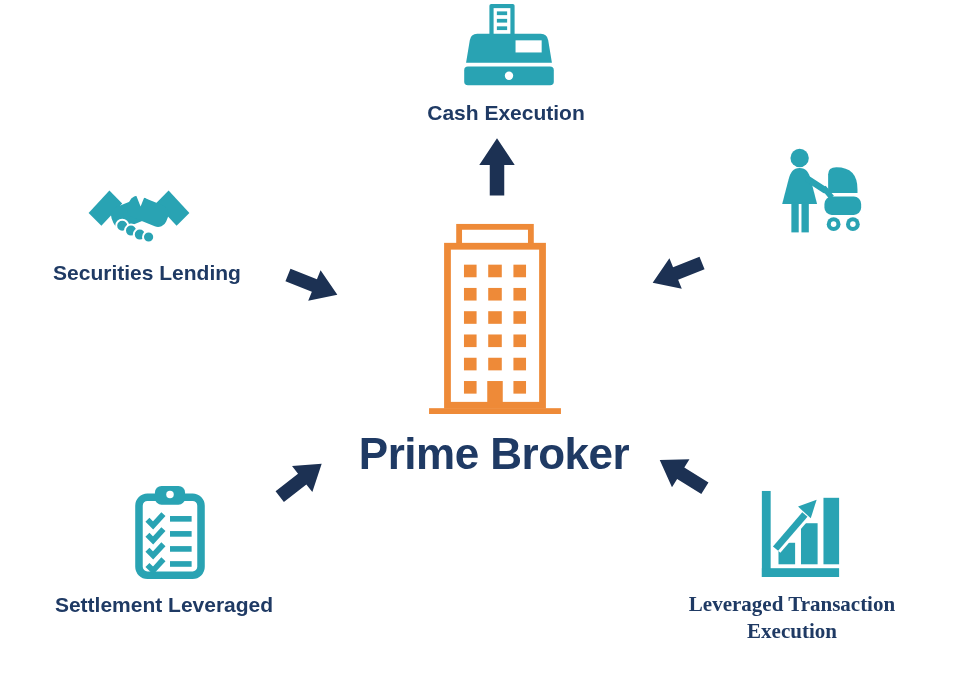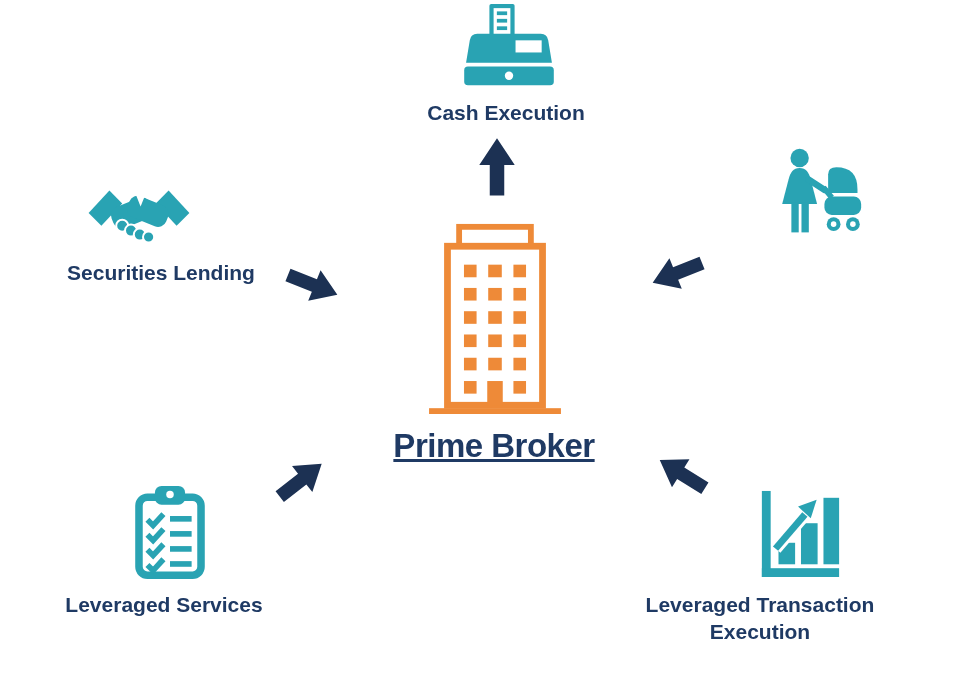--- a/index.html
+++ b/index.html
@@ -23,21 +23,21 @@
     position:absolute;
     transform:translateX(-50%);
     color:var(--navy);
     font-weight:700;
     font-size:21px;
     line-height:1.3;
     text-align:center;
     white-space:nowrap;
   }
   .label.wrap{white-space:normal;width:262px;}
-  .label.big{font-size:33px;letter-spacing:-0.5px;text-decoration:underline;}
+  .label.big{font-size:44px;letter-spacing:-0.5px;}
   .fill-teal{fill:var(--teal);}
   .fill-white{fill:#fff;}
   .fill-orange{fill:var(--orange);}
   .stroke-teal{stroke:var(--teal);fill:none;}
   .stroke-orange{stroke:var(--orange);fill:#fff;}
   .arrow-poly{fill:var(--arrow);}
   svg{display:block;overflow:visible;}
 </style>
 </head>
 <body>
@@ -100,21 +100,21 @@
       <polygon points="128,40 102,12 86,28 112,56" class="fill-teal"></polygon>
       <rect x="30" y="26" width="52" height="28" rx="11" transform="rotate(-22 56 40)" class="fill-teal"></rect>
       <rect x="50" y="24" width="52" height="28" rx="11" transform="rotate(22 76 38)" class="fill-teal"></rect>
       <polygon points="59,12 67,32 75,12" class="fill-white"></polygon>
       <circle cx="44" cy="56" r="7.5" class="fill-teal" stroke="#fff" stroke-width="2.5"></circle>
       <circle cx="55" cy="62" r="7.5" class="fill-teal" stroke="#fff" stroke-width="2.5"></circle>
       <circle cx="66" cy="67" r="7.5" class="fill-teal" stroke="#fff" stroke-width="2.5"></circle>
       <circle cx="77" cy="70" r="7" class="fill-teal" stroke="#fff" stroke-width="2.5"></circle>
     </svg>
   </div>
-  <div class="label" style="left:147px;top:259px;margin-left:14px;">Securities Lending</div>
+  <div class="label" style="left:147px;top:259px;">Securities Lending</div>
   <div class="abs" style="left:286px;top:266px;width:54px;height:38px;transform:rotate(22deg);">
     <svg width="54" height="38" viewBox="0 0 72 50">
         <polygon class="arrow-poly" points="0,16 38,16 38,3 71,25 38,47 38,34 0,34"></polygon>
       </svg>
   </div>
 
   <div class="abs" style="left:772px;top:147px;">
     <svg width="92" height="101" viewBox="0 0 100 110">
       <circle cx="30" cy="12" r="10" class="fill-teal"></circle>
       <path d="M30,23 C23,23 20,28 18,35 L11,62 H49 L42,35 C40,28 37,23 30,23 Z" class="fill-teal"></path>
@@ -148,21 +148,21 @@
         <path d="M16,85 l6,6 l11,-12"></path>
       </g>
       <g class="fill-teal">
         <rect x="40" y="33" width="23" height="6"></rect>
         <rect x="40" y="49" width="23" height="6"></rect>
         <rect x="40" y="65" width="23" height="6"></rect>
         <rect x="40" y="81" width="23" height="6"></rect>
       </g>
     </svg>
   </div>
-  <div class="label" style="left:164px;top:591px;">Leveraged Services</div>
+  <div class="label" style="left:164px;top:591px;">Settlement Leveraged</div>
   <div class="abs" style="left:274px;top:461px;width:54px;height:38px;transform:rotate(-38deg);">
     <svg width="54" height="38" viewBox="0 0 72 50">
         <polygon class="arrow-poly" points="0,16 38,16 38,3 71,25 38,47 38,34 0,34"></polygon>
       </svg>
   </div>
 
   <div class="abs" style="left:756px;top:488px;">
     <svg width="88" height="90" viewBox="0 0 90 92">
       <rect x="6" y="3" width="9" height="88" class="fill-teal"></rect>
       <rect x="6" y="82" width="79" height="9" class="fill-teal"></rect>
@@ -170,20 +170,20 @@
         <rect x="23" y="56" width="17" height="22"></rect>
         <rect x="46" y="36" width="17" height="42"></rect>
         <rect x="69" y="10" width="16" height="68"></rect>
       </g>
       <path d="M20,62 L52,25" stroke="#fff" stroke-width="13" fill="none"></path>
       <polygon points="64,9 59,34 40,17" class="fill-white"></polygon>
       <path d="M20,62 L50,27" class="stroke-teal" stroke-width="7"></path>
       <polygon points="62,12 56,31 43,19" class="fill-teal"></polygon>
     </svg>
   </div>
-  <div class="label wrap" style="left:760px;top:591px;">Leveraged Transaction Execution</div>
+  <div class="label wrap" style="left:792px;top:591px;font-family:Liberation Serif, serif;">Leveraged Transaction Execution</div>
   <div class="abs" style="left:655px;top:455px;width:54px;height:38px;transform:rotate(212deg);">
     <svg width="54" height="38" viewBox="0 0 72 50">
         <polygon class="arrow-poly" points="0,16 38,16 38,3 71,25 38,47 38,34 0,34"></polygon>
       </svg>
   </div>
 
 </div>
 
 </body></html>

